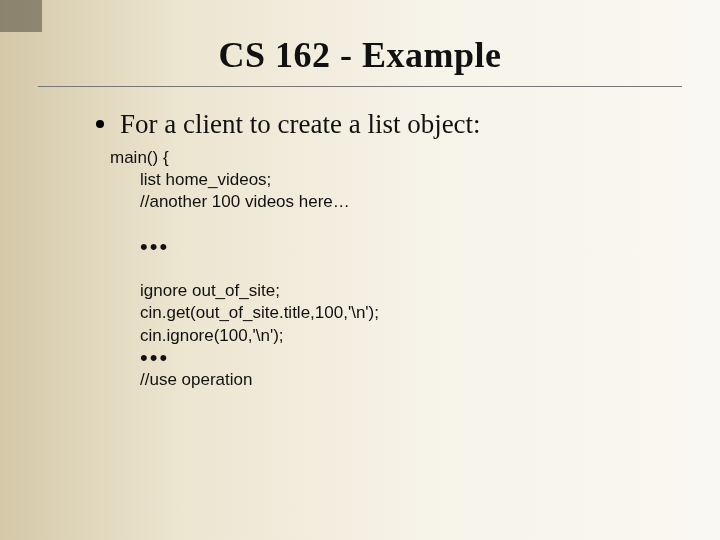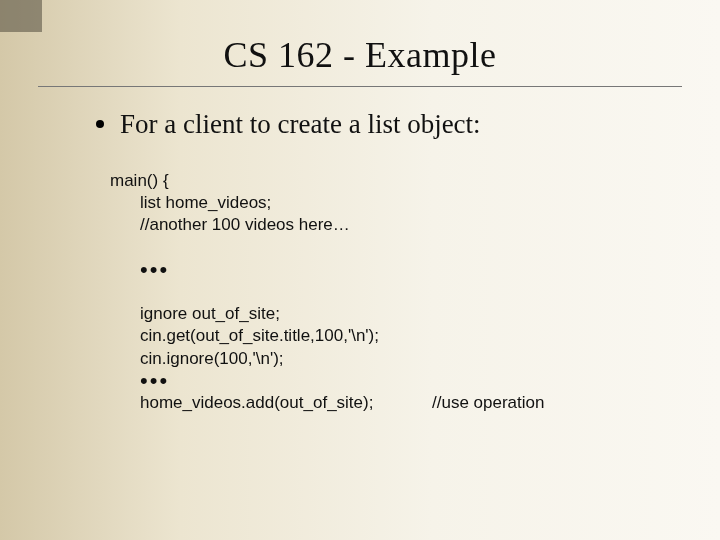--- a/index.html
+++ b/index.html
@@ -35,21 +35,21 @@
     top: 0; left: 0;
     width: 42px;
     height: 32px;
     background: #504a3d;
     opacity: 0.55;
   }
   .title {
     text-align: center;
     font-size: 36px;
     padding-top: 34px;
-    font-weight: 400;
+    font-weight: 700;
     letter-spacing: 0.5px;
   }
   .rule {
     margin: 10px 38px 0 38px;
     border: none;
     border-top: 1px solid #777;
     height: 0;
   }
   .body {
     padding: 20px 73px 0 96px;
@@ -67,21 +67,21 @@
     border-radius: 50%;
     margin-top: 13px;
     margin-right: 16px;
     flex: 0 0 auto;
   }
   .code {
     font-family: Arial, Helvetica, sans-serif;
     font-size: 17px;
     line-height: 1.32;
     color: #111;
-    margin-top: 28px;
+    margin-top: 5px;
     margin-left: 14px;
   }
   .code .line {
     white-space: pre;
   }
   .code .indent1 { padding-left: 30px; }
   .code .bigdots {
     font-size: 22px;
     letter-spacing: 2px;
     padding-left: 30px;
@@ -129,19 +129,18 @@
       <div class="gap"></div>
       <div class="bigdots">•••</div>
       <div class="gap"></div>
 
       <div class="line indent1">ignore out_of_site;</div>
       <div class="line indent1">cin.get(out_of_site.title,100,'\n');</div>
       <div class="line indent1">cin.ignore(100,'\n');</div>
       <div class="bigdots">•••</div>
 
       <div class="last-row indent1">
-        <span class="op">home_videos.add(out_of_site);</span>
         <span class="cm">//use operation</span>
       </div>
     </div>
 
   </div>
 </div>
 
 </body></html>

